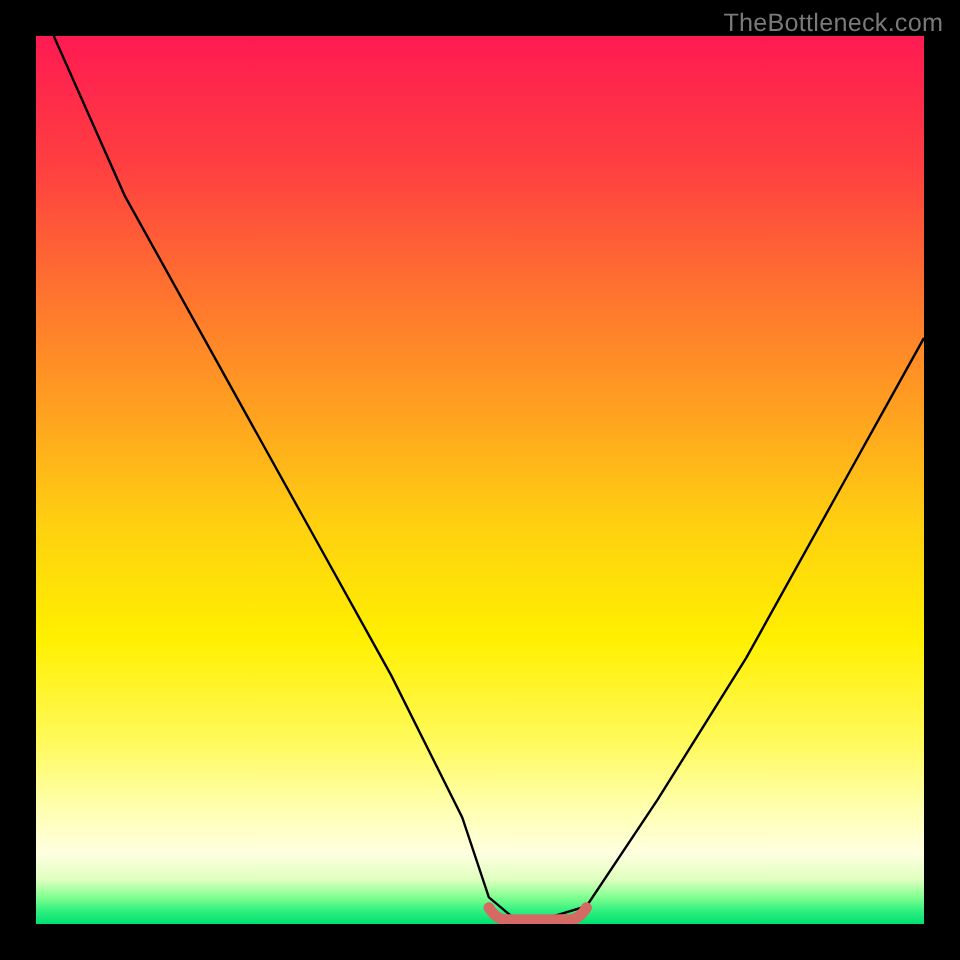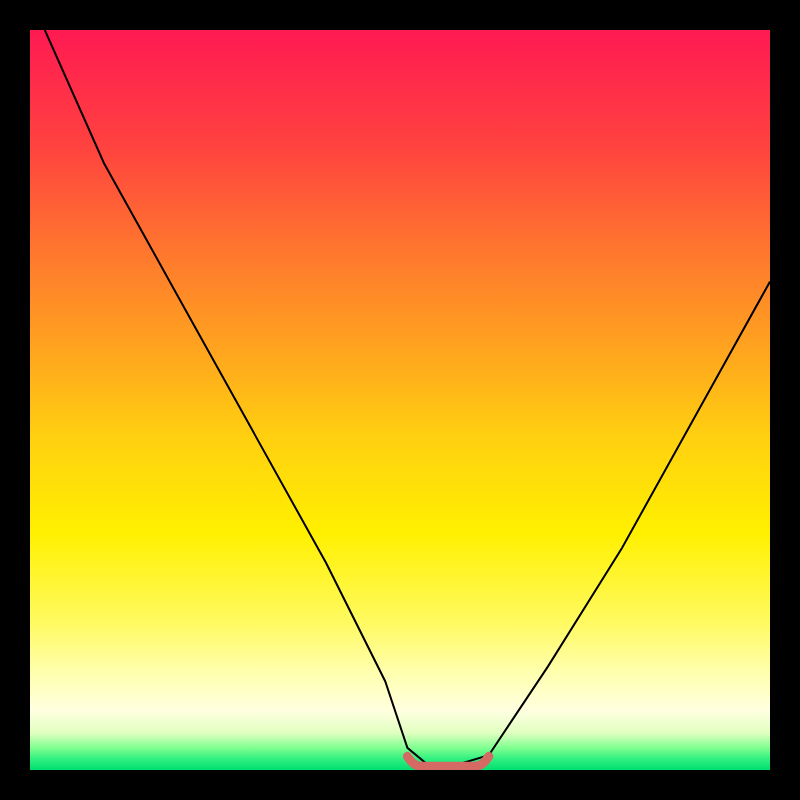--- a/index.html
+++ b/index.html
@@ -59,13 +59,14 @@
 <body>
 
 <div class="stage">
   <div class="gradient-area"></div>
 
   <svg class="curve-layer" viewBox="0 0 740 740" preserveAspectRatio="none">
     <path d="M 14.8 0.0 Q 44.4 66.6 74.0 133.2 Q 111.0 199.8 148.0 266.4 Q 185.0 333.0 222.0 399.6 Q 259.0 466.2 296.0 532.8 Q 325.6 592.0 355.2 651.2 Q 366.3 684.5 377.4 717.8 Q 388.5 727.0 399.6 736.3 Q 410.7 736.3 421.8 736.3 Q 440.3 730.8 458.8 725.2 Q 488.4 680.8 518.0 636.4 Q 555.0 577.2 592.0 518.0 Q 629.0 451.4 666.0 384.8 Q 703.0 318.2 740.0 251.6" id="curve-path" fill="none" stroke="#000000" stroke-width="2"></path>
     <path d="M 377.4 726.3 Q 383.4 736.3 391.4 736.3 L 444.8 736.3 Q 452.8 736.3 458.8 726.3" id="valley-path" fill="none" stroke="#d46a63" stroke-width="9" stroke-linecap="round"></path>
   </svg>
 
+  <div class="watermark">TheBottleneck.com</div>
 </div>
 
 </body></html>

